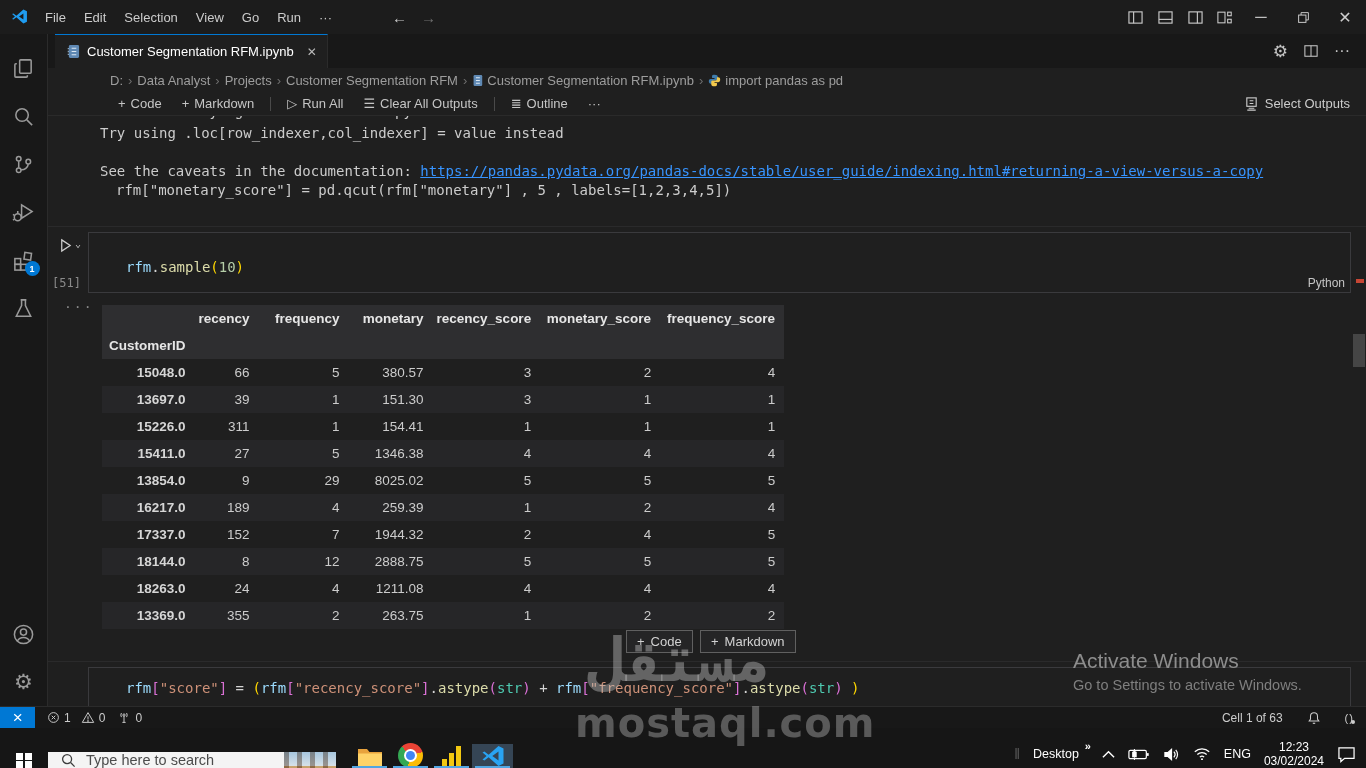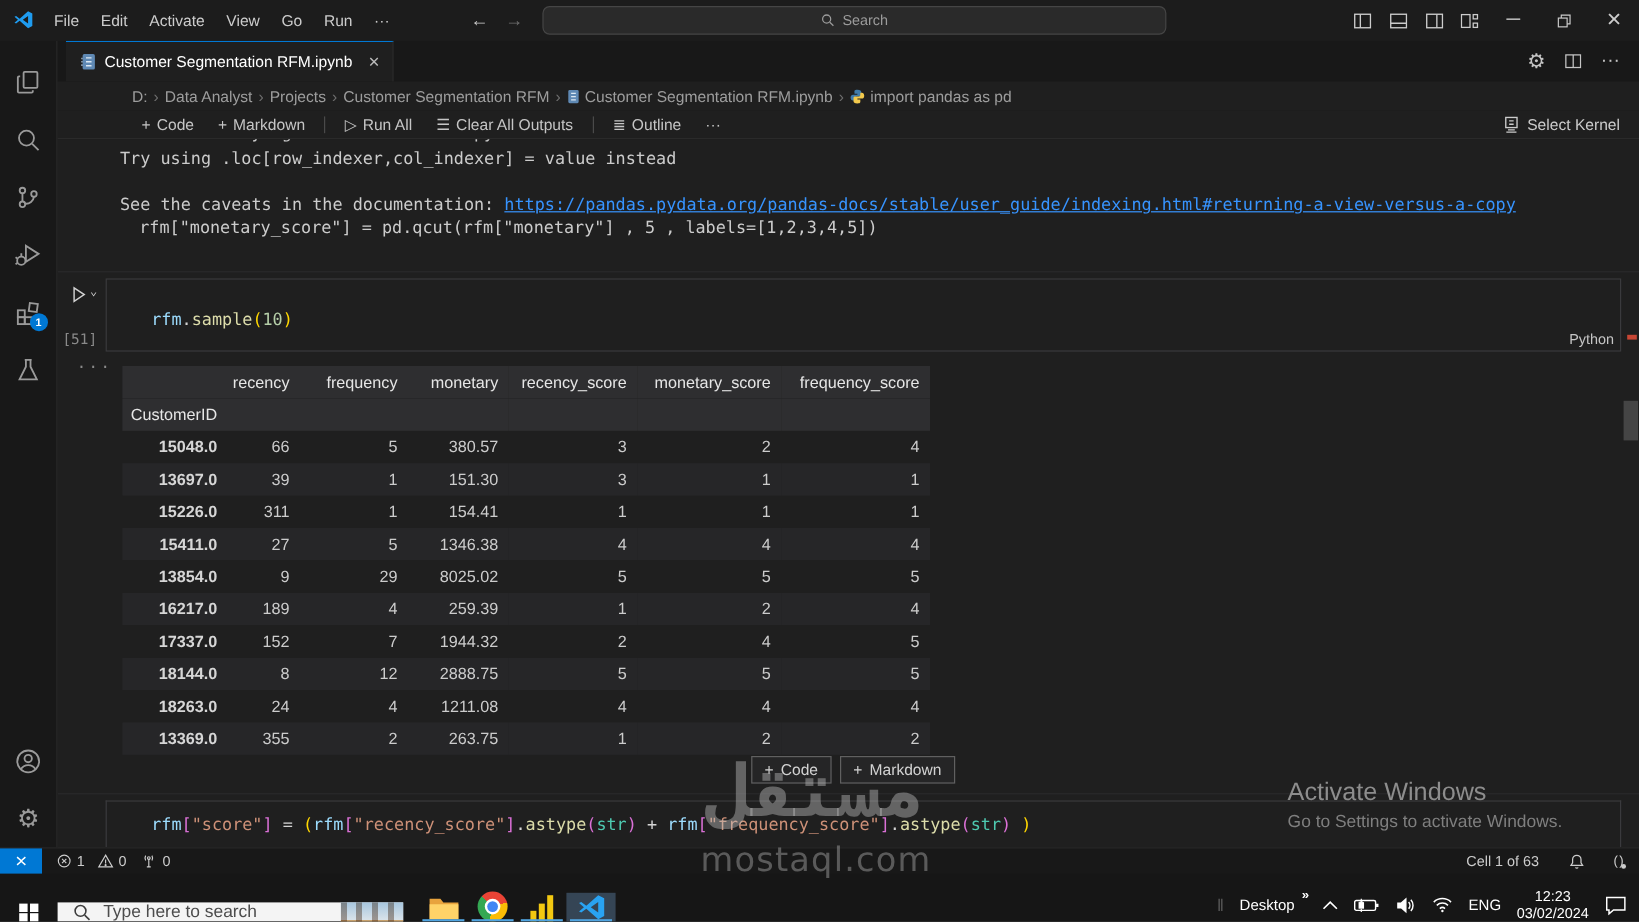--- a/index.html
+++ b/index.html
@@ -63,21 +63,21 @@
   .exec-count{position:absolute;left:4px;top:160px;font-size:12px;color:#8a8a8a}
   .lang-label{position:absolute;right:21px;top:160px;font-size:12px;color:#c5c5c5;font-family:"Liberation Sans",sans-serif}
   .gutter-dots{position:absolute;left:16px;top:180px;color:#8a8a8a;letter-spacing:2px;font-size:13px}
   .tk-var{color:#9cdcfe}.tk-fn{color:#dcdcaa}.tk-num{color:#b5cea8}.tk-str{color:#ce9178}
   .tk-b1{color:#ffd700}.tk-b2{color:#da70d6}.tk-type{color:#4ec9b0}.tk-plain{color:#d4d4d4}
   
   .out-table{position:absolute;left:54px;top:189px;border-collapse:collapse;
     font-family:"Liberation Sans",sans-serif;font-size:13.5px;color:#cccccc;table-layout:fixed}
   .out-table th,.out-table td{height:27px;padding:0 9px 0 4px;text-align:right;font-weight:400;overflow:hidden;white-space:nowrap}
   .out-table thead tr{background:#2e2e30}
-  .out-table thead th{font-weight:400;color:#e6e6e6}
+  .out-table thead th{font-weight:700;color:#e6e6e6}
   .out-table thead .idx-name{text-align:left;padding-left:7px}
   .out-table tbody tr:nth-child(even){background:#262628}
   .out-table tbody th{font-weight:700;color:#d6d6d6}
   
   .insert-btn{position:absolute;top:514px;height:23px;border:1px solid #606060;background:#252526;
     color:#d2d2d2;font-family:"Liberation Sans",sans-serif;font-size:13px;display:flex;align-items:center;gap:6px;padding:0 10px}
   .btn-code{left:578px}
   .btn-markdown{left:652px}
   
   .activate1{position:absolute;left:1025px;top:533px;font-family:"Liberation Sans",sans-serif;
@@ -119,50 +119,43 @@
   .clock{display:flex;flex-direction:column;align-items:center;font-size:12px;line-height:14px}
   .chrome-ic{width:25px;height:25px;border-radius:50%;position:relative;
     background:conic-gradient(from -45deg,#ea4335 0 33%,#fbbc05 0 66%,#34a853 0 100%)}
   .chrome-ic::before{content:"";position:absolute;inset:6px;border-radius:50%;background:#fff}
   .chrome-ic::after{content:"";position:absolute;inset:8px;border-radius:50%;background:#4285f4}
   .pbi{display:flex;align-items:flex-end;gap:2px;height:22px}
   .pbi i{width:5px;background:#f2c811;display:block}
   
   .watermark{position:absolute;left:575px;top:632px;width:210px;z-index:60;pointer-events:none;text-align:center}
   .wm-ar{font-family:Liberation Mono, monospace;font-size:60px;font-weight:700;color:rgba(195,195,195,.42);direction:rtl;line-height:1.1}
-  .wm-en{font-family:"DejaVu Sans",sans-serif;font-size:28px;font-weight:400;color:rgba(190,190,190,.40);letter-spacing:1px;margin-top:2px}
+  .wm-en{font-family:"DejaVu Sans",sans-serif;font-size:40px;font-weight:700;color:rgba(190,190,190,.40);letter-spacing:1px;margin-top:2px}
 </style>
 </head>
 <body>
 
 <div class="titlebar">
   <span class="tb-logo">
     <svg width="17" height="17" viewBox="0 0 24 24">
         <path fill="#1f9cf0" fill-rule="evenodd" d="M17.5 2 L7.6 10.8 L3.4 7.6 L1.5 8.5 L5.6 12 L1.5 15.5 L3.4 16.4 L7.6 13.2 L17.5 22 L22.5 19.4 V4.6 Z M17.5 7.6 V16.4 L11.3 12 Z"></path>
       </svg>
   </span>
   <div class="menus">
     <span>File</span>
     <span>Edit</span>
-    <span>Activate</span>
+    <span>Selection</span>
     <span>View</span>
     <span>Go</span>
     <span>Run</span>
     <span>···</span>
   </div>
   <div class="nav-arrows">
     <span>←</span>
     <span class="fwd">→</span>
-  </div>
-  <div class="cmd-center">
-    <svg width="12" height="12" viewBox="0 0 16 16">
-        <circle cx="6.5" cy="6.5" r="4.5" fill="none" stroke="#9b9b9b" stroke-width="1.4"></circle>
-        <path d="M10 10 L14 14" stroke="#9b9b9b" stroke-width="1.4"></path>
-      </svg>
-    <span>Search</span>
   </div>
   <div class="win-icons">
     <span class="wi">
       <svg width="15" height="15" viewBox="0 0 16 16">
           <rect x="1" y="2" width="14" height="12" fill="none" stroke="#ccc" stroke-width="1.2"></rect>
           <path d="M6 2 V14" stroke="#ccc" stroke-width="1.2"></path>
         </svg>
       </span>
     <span class="wi">
       <svg width="15" height="15" viewBox="0 0 16 16">
@@ -322,21 +315,21 @@
       <span class="nbt-item">
         <span>≣</span>
           <span>Outline</span>
         </span>
       <span class="nbt-item">···</span>
       <span class="kernel">
         <svg width="15" height="15" viewBox="0 0 16 16" fill="none" stroke="#ccc" stroke-width="1.2">
             <rect x="3" y="2" width="10" height="9"></rect>
             <path d="M6 5 H10 M6 8 H10 M5 13 H11 M3.5 15 H12.5"></path>
           </svg>
-        <span>Select Kernel</span>
+        <span>Select Outputs</span>
         </span>
     </div>
 
     <div class="editor">
       <div class="clip-line">
           <span>A value is trying to be set on a copy of a slice from a DataFrame</span>
         </div>
       <div class="wline1">Try using .loc[row_indexer,col_indexer] = value instead</div>
       <div class="wline2"><span>See the caveats in the documentation: </span><a>https://pandas.pydata.org/pandas-docs/stable/user_guide/indexing.html#returning-a-view-versus-a-copy</a></div>
       <div class="wline3">rfm["monetary_score"] = pd.qcut(rfm["monetary"] , 5 , labels=[1,2,3,4,5])</div>

